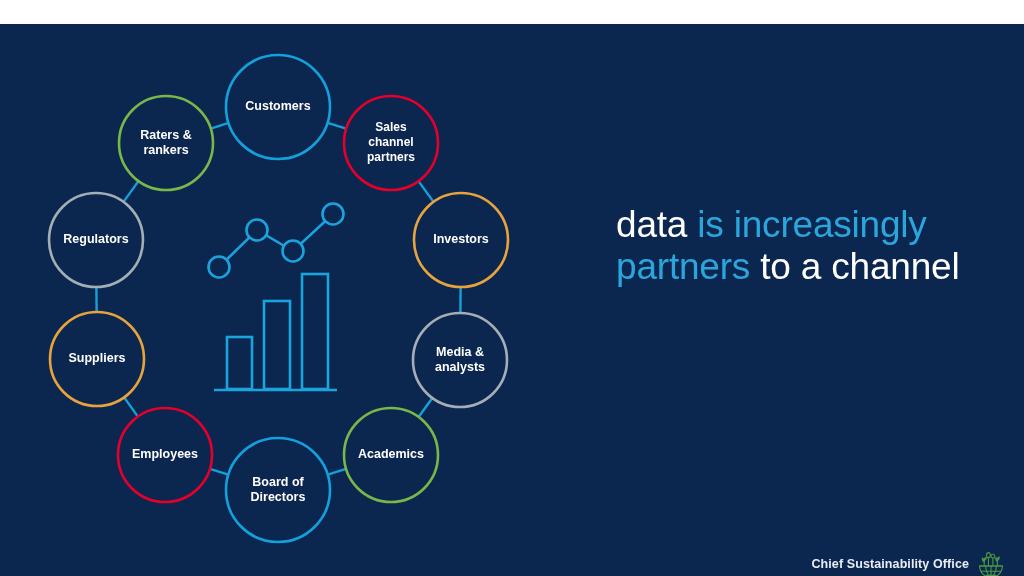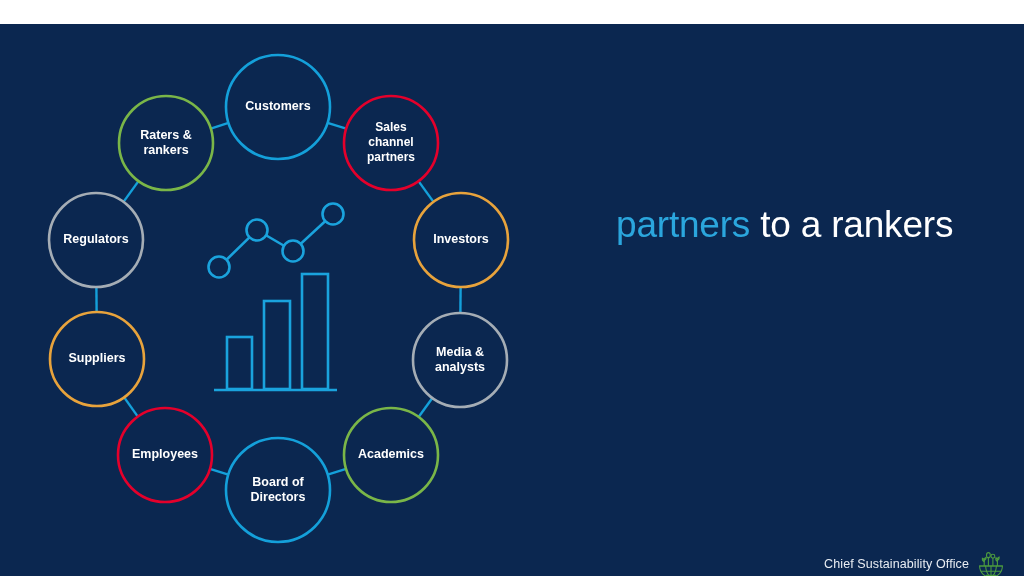--- a/index.html
+++ b/index.html
@@ -70,21 +70,21 @@
     right: 20px;
     bottom: 21px;
     display: flex;
     align-items: center;
     gap: 9px;
   }
   .footer-text {
     color: #e9edf3;
     font-family: "Liberation Sans", sans-serif;
     font-size: 12.5px;
-    font-weight: 400;
+    font-weight: 700;
     letter-spacing: 0.1px;
     white-space: nowrap;
   }
   .footer-logo {
     width: 26px;
     height: 30px;
     display: block;
   }
 </style>
 </head>
@@ -168,21 +168,24 @@
             <circle cx="166" cy="119" r="47" fill="#0b2750" stroke="#7ab648" stroke-width="2.6"></circle>
             <text x="166" y="111.5" class="node-label">Raters &amp;</text>
             <text x="166" y="126.5" class="node-label">rankers</text>
           </g>
         </g>
     </svg>
   </div>
 
   <div class="headline">
     <div>
-      <span class="accent">partners</span><span> to a rankers</span>
+      <span>data </span><span class="accent">is increasingly</span>
+    </div>
+    <div>
+      <span class="accent">partners</span><span> to a channel</span>
     </div>
   </div>
 
   <div class="footer">
     <span class="footer-text">Chief Sustainability Office</span>
     <svg class="footer-logo" viewBox="0 0 26 30" fill="none" stroke="#4c9a3f" stroke-width="1.1" stroke-linecap="round">
 
       <path d="M1.6 17 A11.4 11.4 0 0 0 24.4 17 Z" fill="none"></path>
       <line x1="1.6" y1="17" x2="24.4" y2="17"></line>
       <line x1="3.4" y1="22.2" x2="22.6" y2="22.2"></line>

